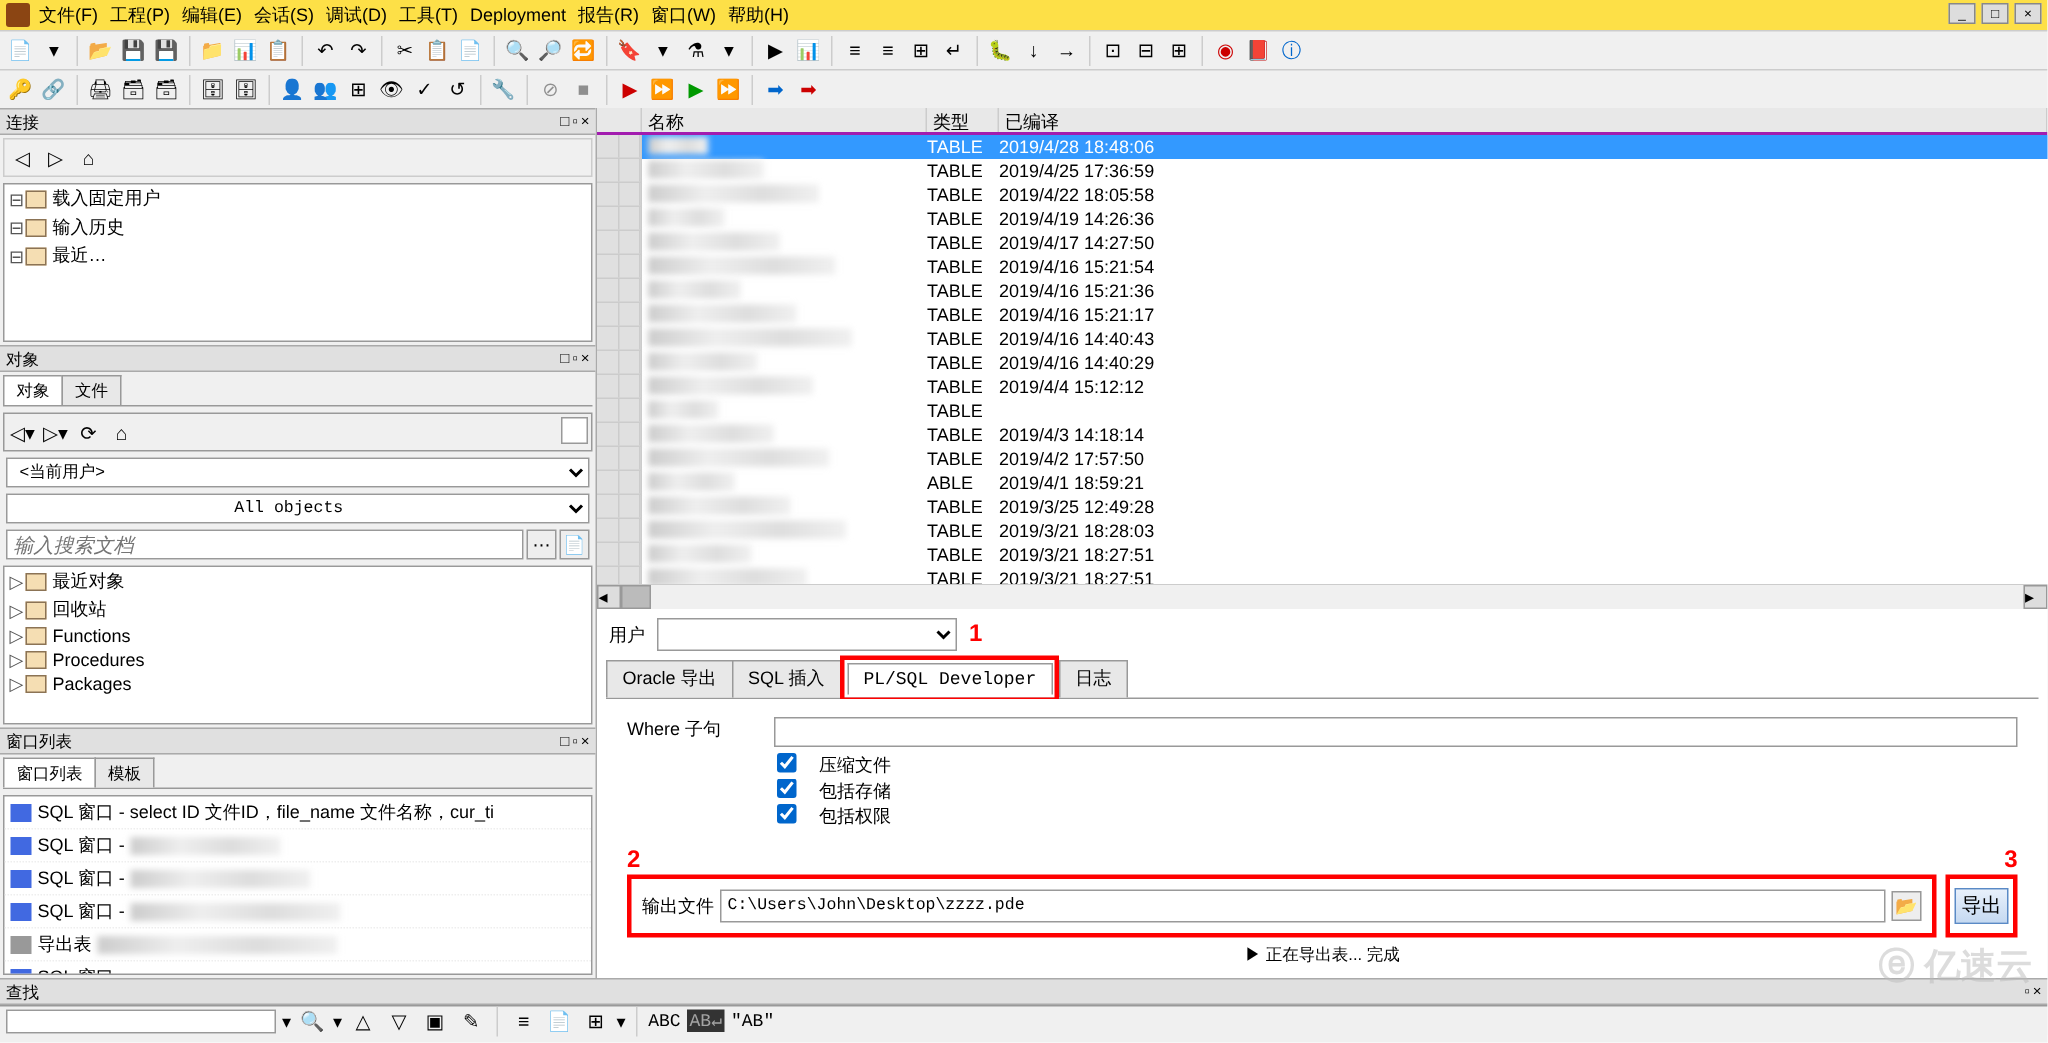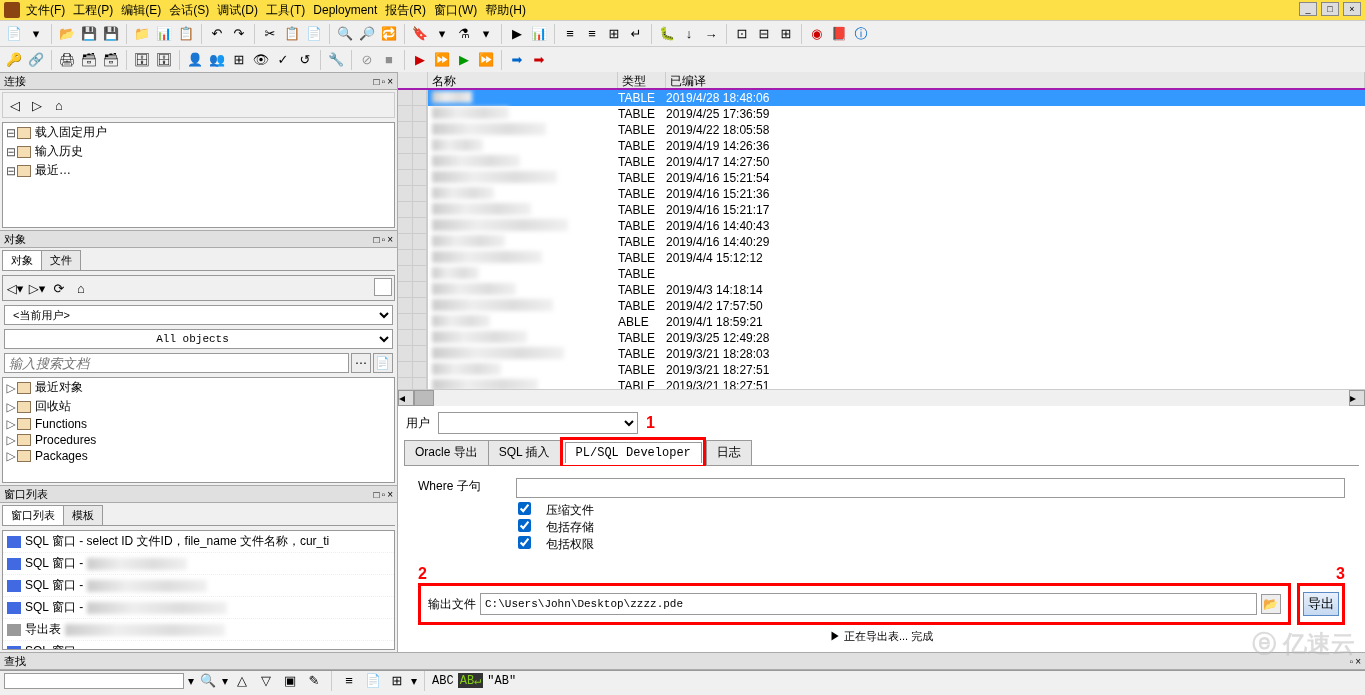--- a/index.html
+++ b/index.html
@@ -553,17 +553,17 @@
   <span class="tb">▽</span>
   <span class="tb">▣</span>
   <span class="tb">✎</span>
     <span class="sep"></span>
   <span class="tb">≡</span>
   <span class="tb">📄</span>
   <span class="tb">⊞</span>
     <span>▾</span>
     <span class="sep"></span>
   <span class="mono">ABC</span>
-  <span class="mono" style="background:#333;color:#84cc16;padding:0 2px">AB↵</span>
+  <span class="mono" style="background:#333;color:#a3a3a3;padding:0 2px">AB↵</span>
   <span class="mono">"AB"</span>
 </div>
 
 <div class="watermark">ⓔ 亿速云</div>
 
 </body></html>

